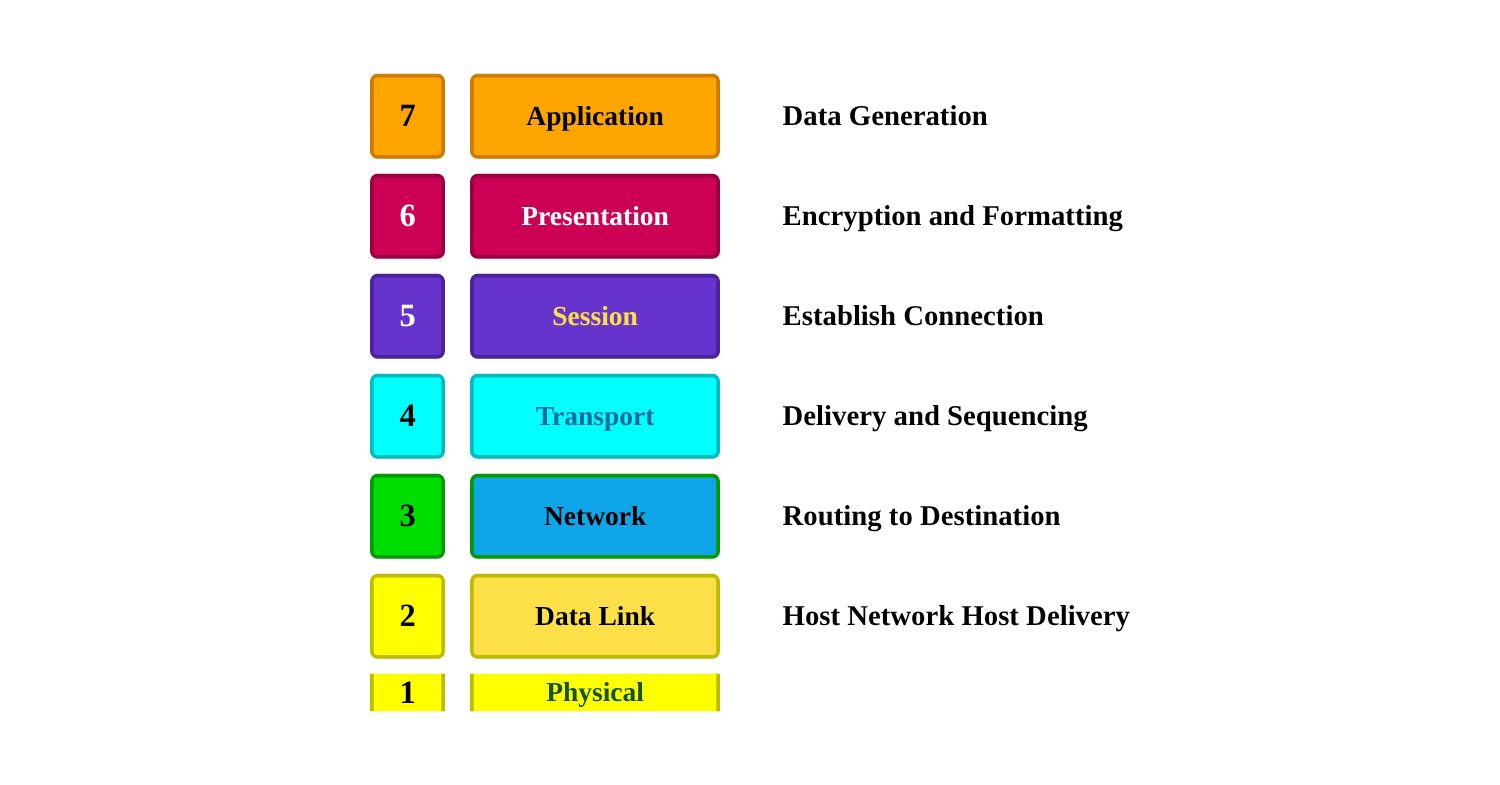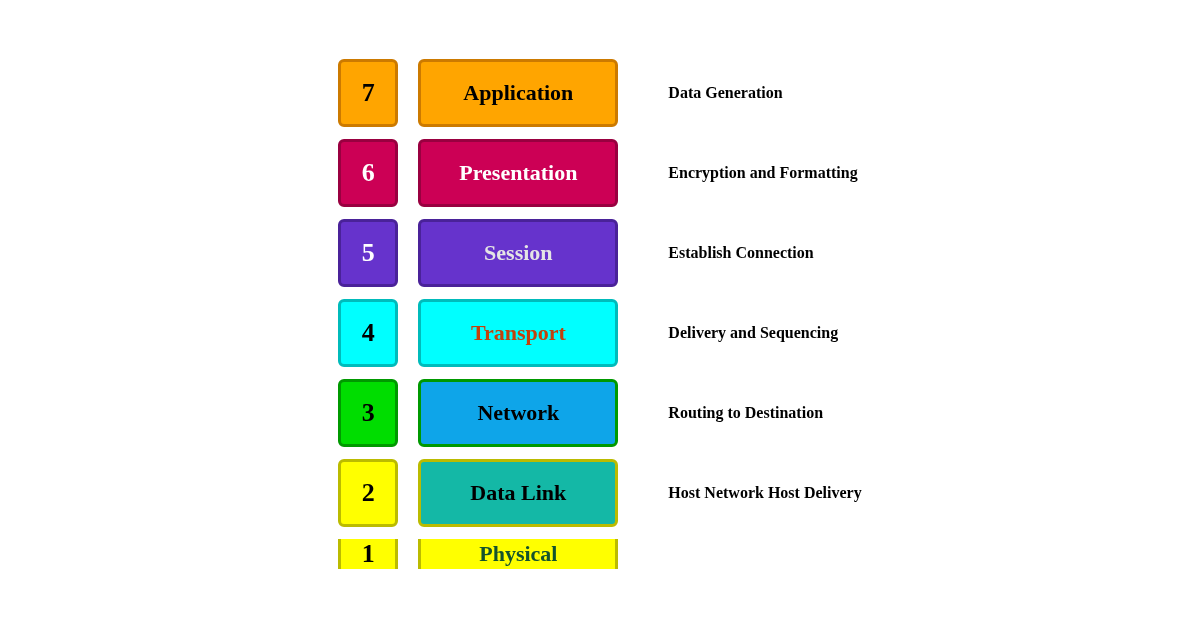--- a/index.html
+++ b/index.html
@@ -51,21 +51,21 @@
       display: flex;
       align-items: center;
       justify-content: center;
       font-size: 22px;
       font-weight: bold;
       border-radius: 6px;
       flex-shrink: 0;
     }
 
     .osi-description {
-      font-size: 16px;
+      font-size: 23px;
       font-weight: bold;
       color: #000000;
       margin-left: 30px;
       white-space: nowrap;
     }
 
     
     .layer-7 .osi-number-box {
       background-color: #FFA500;
       border-color: #CC7A00;
@@ -91,33 +91,33 @@
 
     
     .layer-5 .osi-number-box {
       background-color: #6633CC;
       border-color: #4A2299;
       color: #fff;
     }
     .layer-5 .osi-label-box {
       background-color: #6633CC;
       border-color: #4A2299;
-      color: #e5e5e5;
+      color: #fde047;
     }
 
     
     .layer-4 .osi-number-box {
       background-color: #00FFFF;
       border-color: #00BBBB;
       color: #000;
     }
     .layer-4 .osi-label-box {
       background-color: #00FFFF;
       border-color: #00BBBB;
-      color: #c2410c;
+      color: #0369a1;
     }
 
     
     .layer-3 .osi-number-box {
       background-color: #00DD00;
       border-color: #009900;
       color: #000;
     }
     .layer-3 .osi-label-box {
       background-color: #0ea5e9;
@@ -125,21 +125,21 @@
       color: #000;
     }
 
     
     .layer-2 .osi-number-box {
       background-color: #FFFF00;
       border-color: #BBBB00;
       color: #000;
     }
     .layer-2 .osi-label-box {
-      background-color: #14b8a6;
+      background-color: #fde047;
       border-color: #BBBB00;
       color: #000;
     }
 
     
     .layer-1 .osi-number-box {
       background-color: #FFFF00;
       border-color: #BBBB00;
       color: #000;
     }

